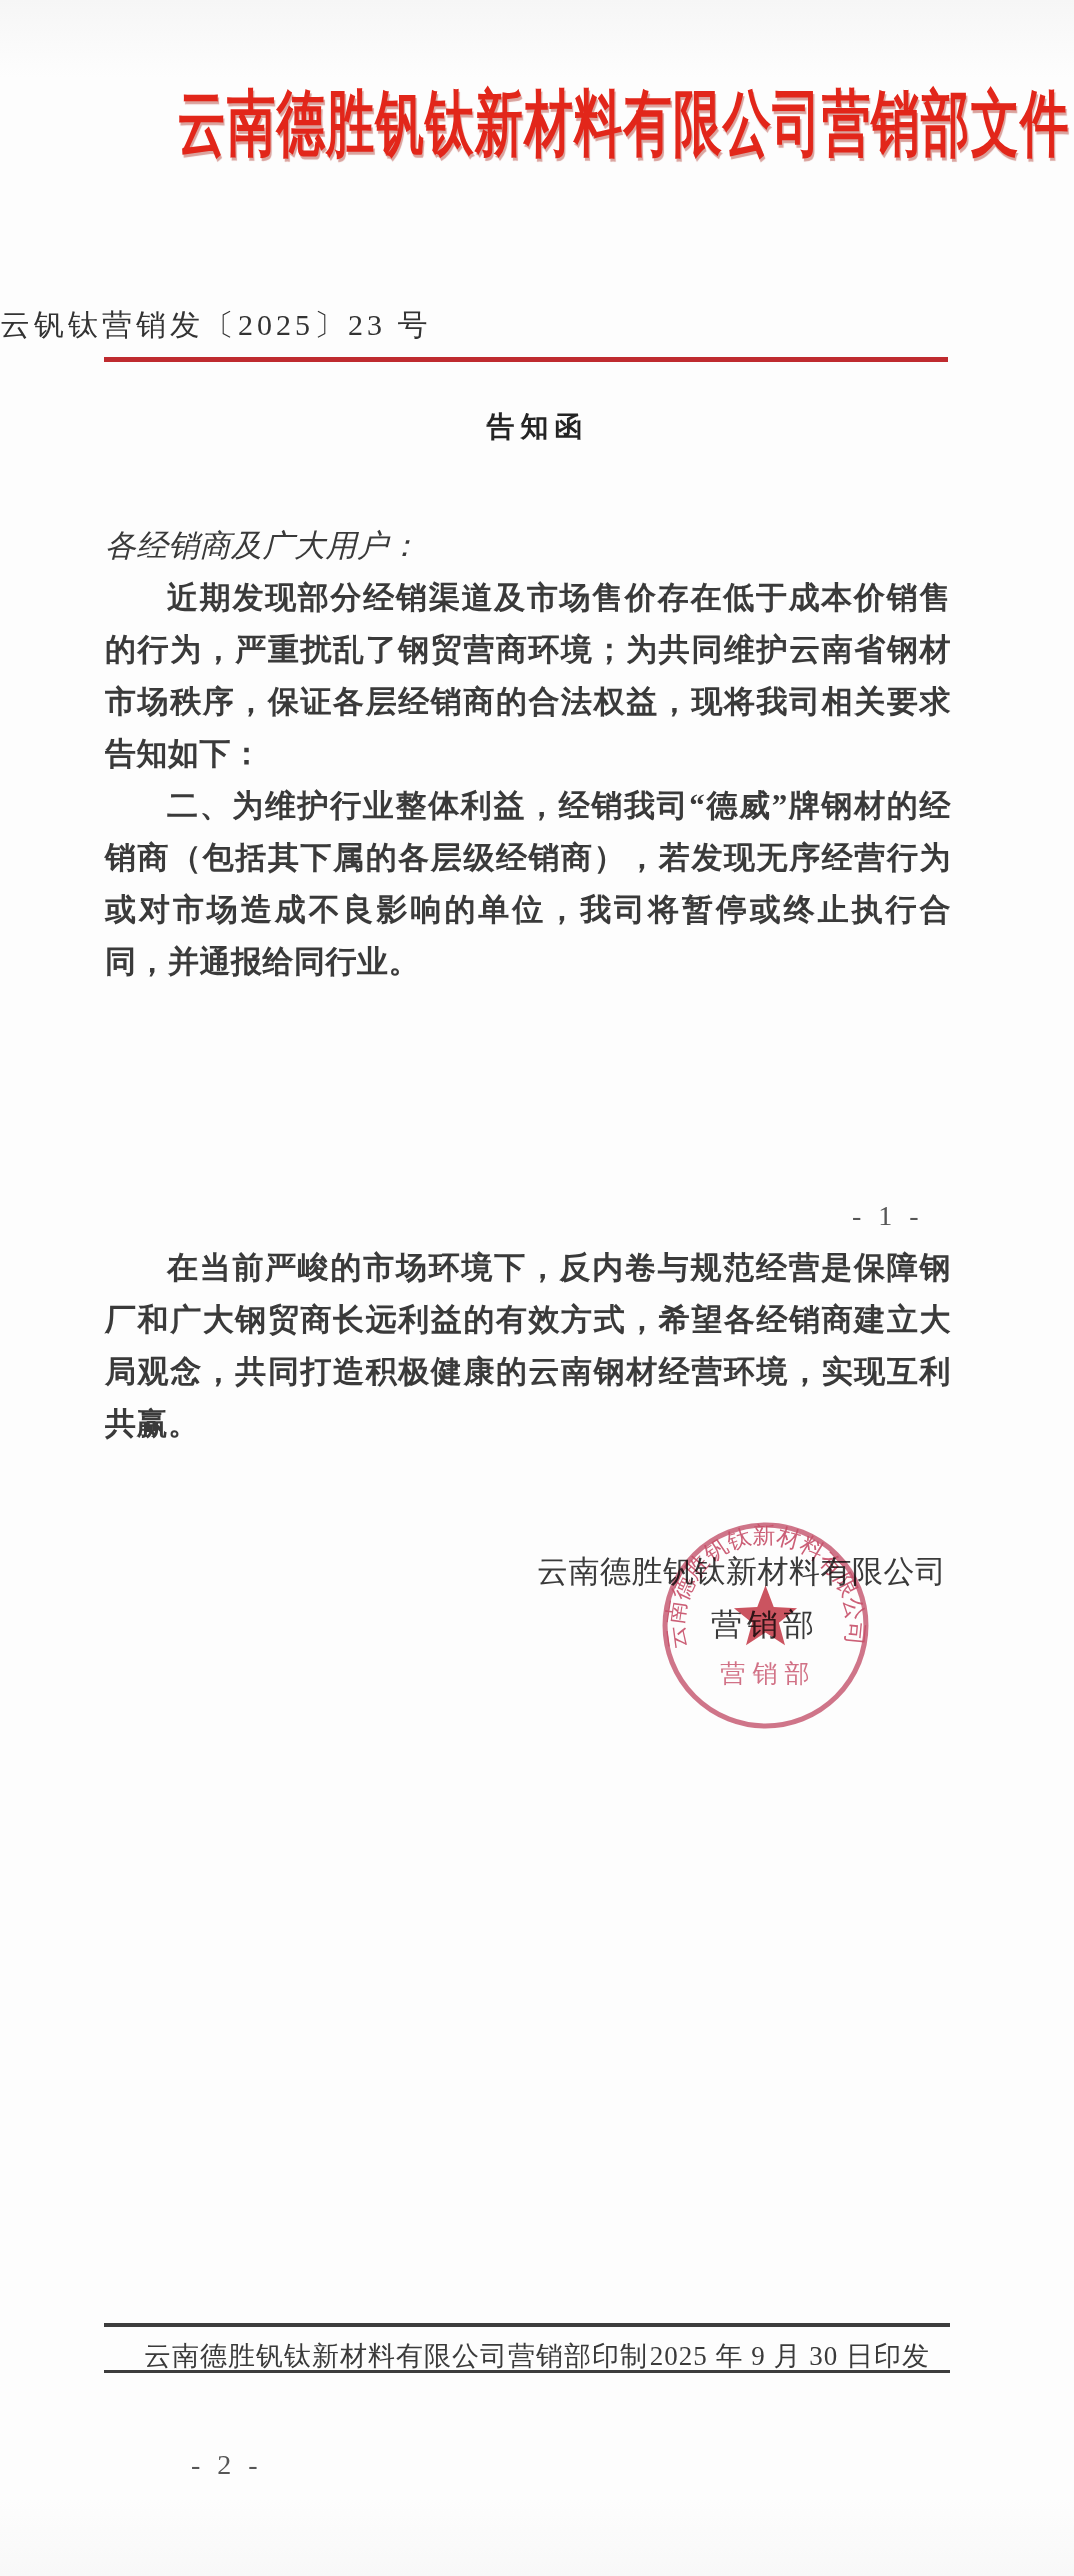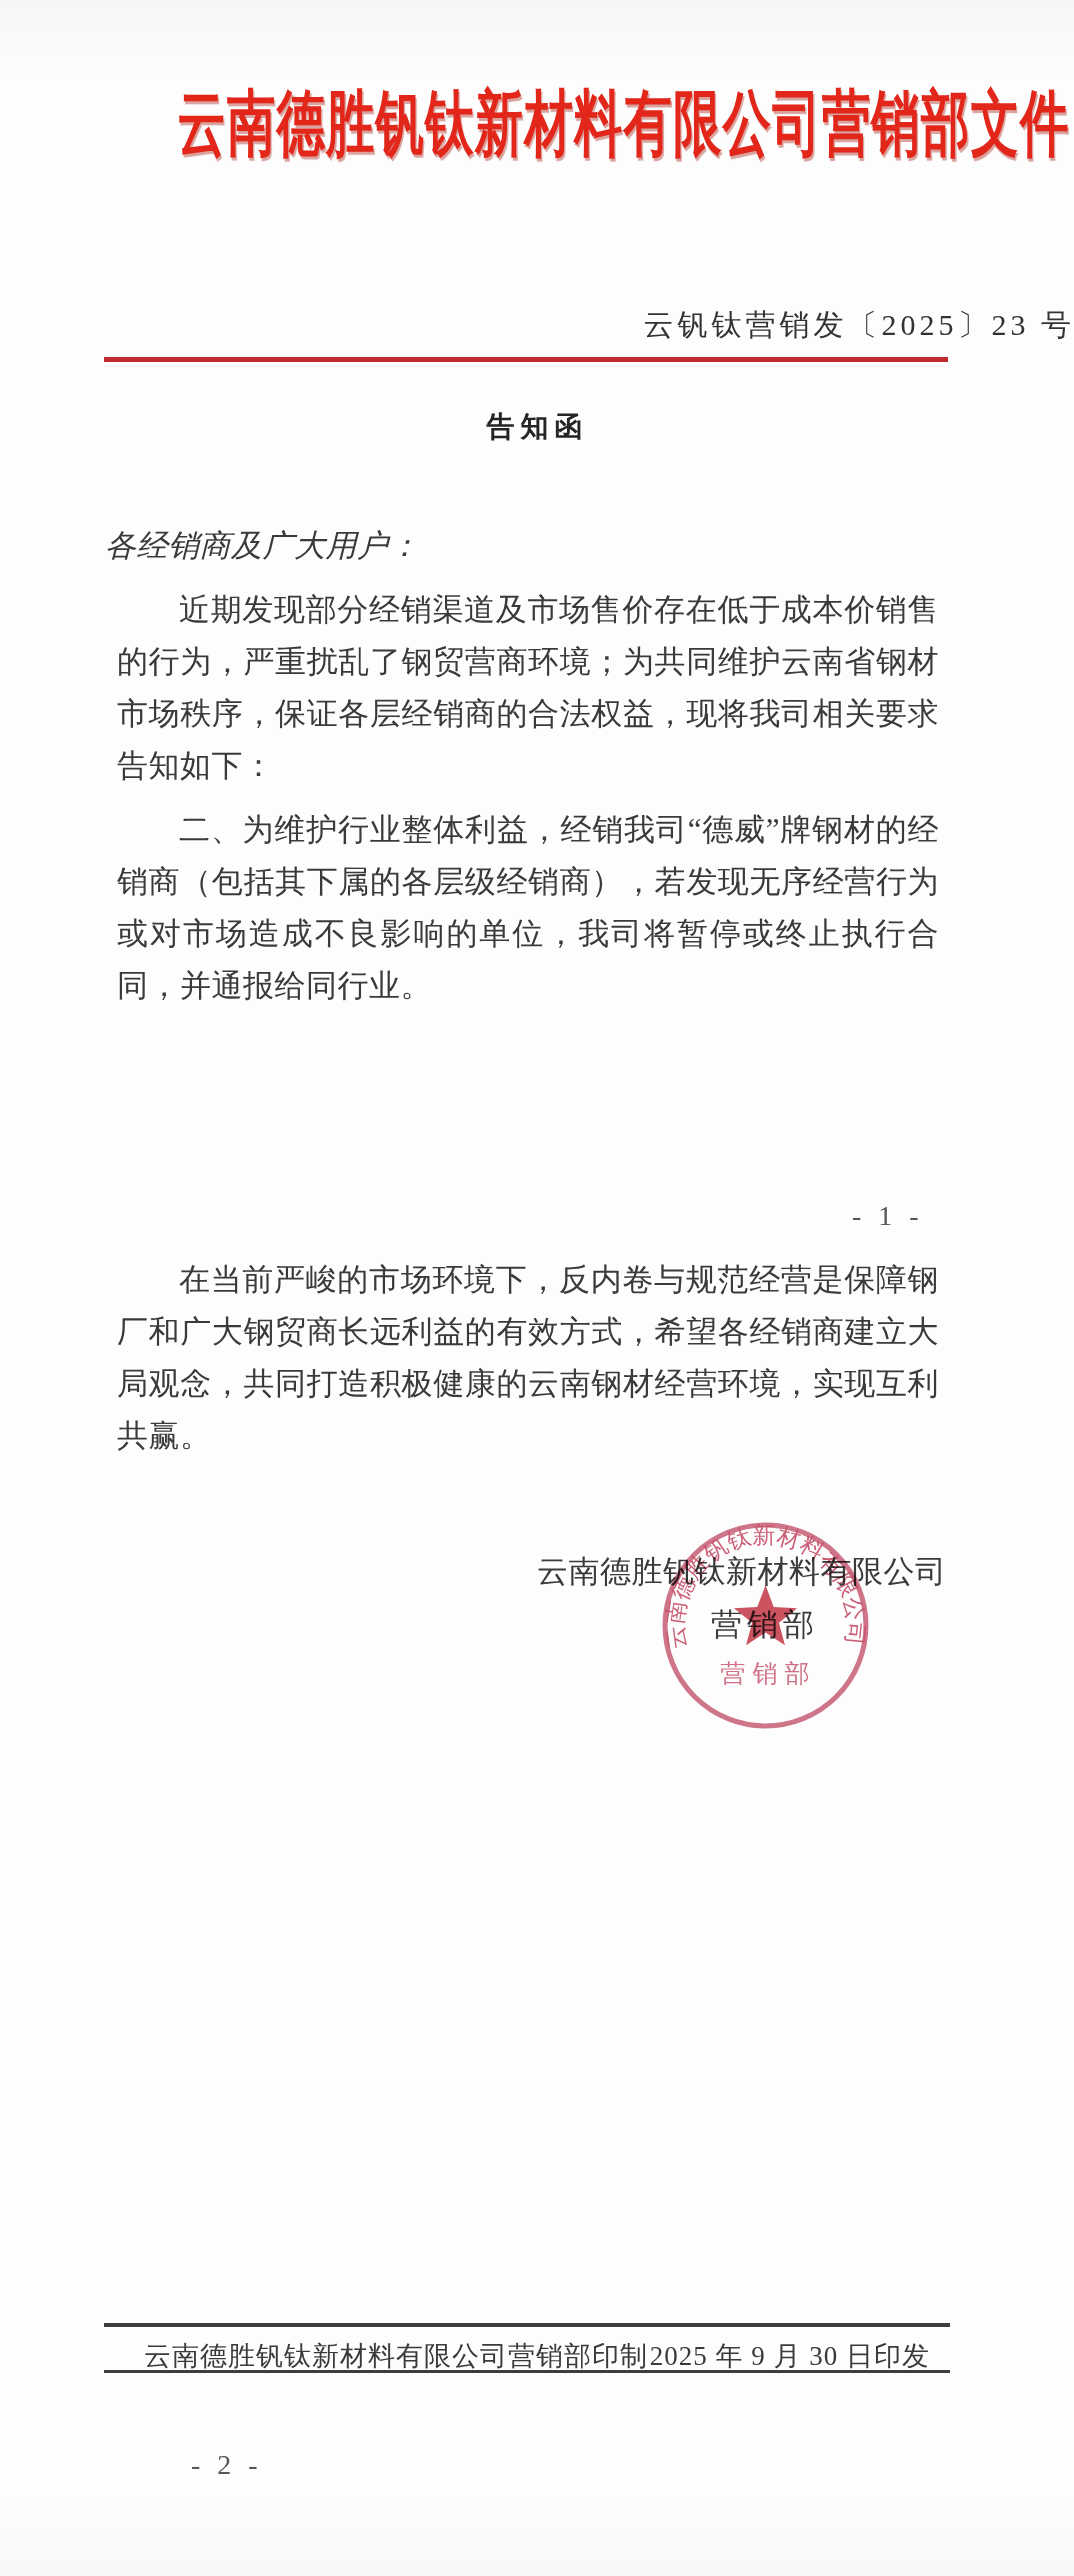--- a/index.html
+++ b/index.html
@@ -16,42 +16,42 @@
     position:absolute; top:76px; left:0; width:1075px;
     text-align:center; white-space:nowrap;
     font-family:"Liberation Sans","DejaVu Sans",sans-serif;
     font-weight:900; font-size:72px; letter-spacing:2px;
     color:#e2261a;
     transform:scaleX(0.67); transform-origin:center;
     text-shadow:2px 3px 1px rgba(165,25,12,0.4);
   }
   .doc-number {
     position:absolute; top:305px; left:0; width:1075px;
-    text-align:right; font-size:30px; letter-spacing:4px; color:#333;
+    text-align:left; font-size:30px; letter-spacing:4px; color:#333;
   }
   .red-rule {
     position:absolute; top:357px; left:104px; width:844px; height:5px;
     background:#bf2b2f;
   }
   .doc-title {
     position:absolute; top:408px; left:0; width:1075px;
     text-align:center;
     font-family:"Liberation Sans","DejaVu Sans",sans-serif;
     font-weight:700; font-size:28px; letter-spacing:6px; color:#242424;
   }
   .body-block {
     position:absolute; left:105px; width:846px;
     font-size:31px; line-height:52px;
     text-align:justify; text-justify:inter-character;
     letter-spacing:0.5px;
   }
   .body-1 { top:520px; }
   .body-2 { top:1242px; }
   .salutation { margin:0;font-style:italic; }
-  .para { margin:12px; text-indent:2em; }
+  .para { margin:0; text-indent:2em;font-weight:bold; }
   .closing { margin:58px 0 0 0; text-indent:2em; }
   .page-marker {
     position:absolute; font-size:28px; color:#565656; letter-spacing:5px;
     white-space:pre;
   }
   .pg1 { top:1200px; left:852px; }
   .pg2 { top:2449px; left:191px; }
   .sig-line { position:absolute; font-size:31px; color:#3a3a3a; white-space:nowrap; }
   .sig-company { top:1551px; left:537px; letter-spacing:0.5px; }
   .sig-dept { top:1604px; left:711px; letter-spacing:5px; }

